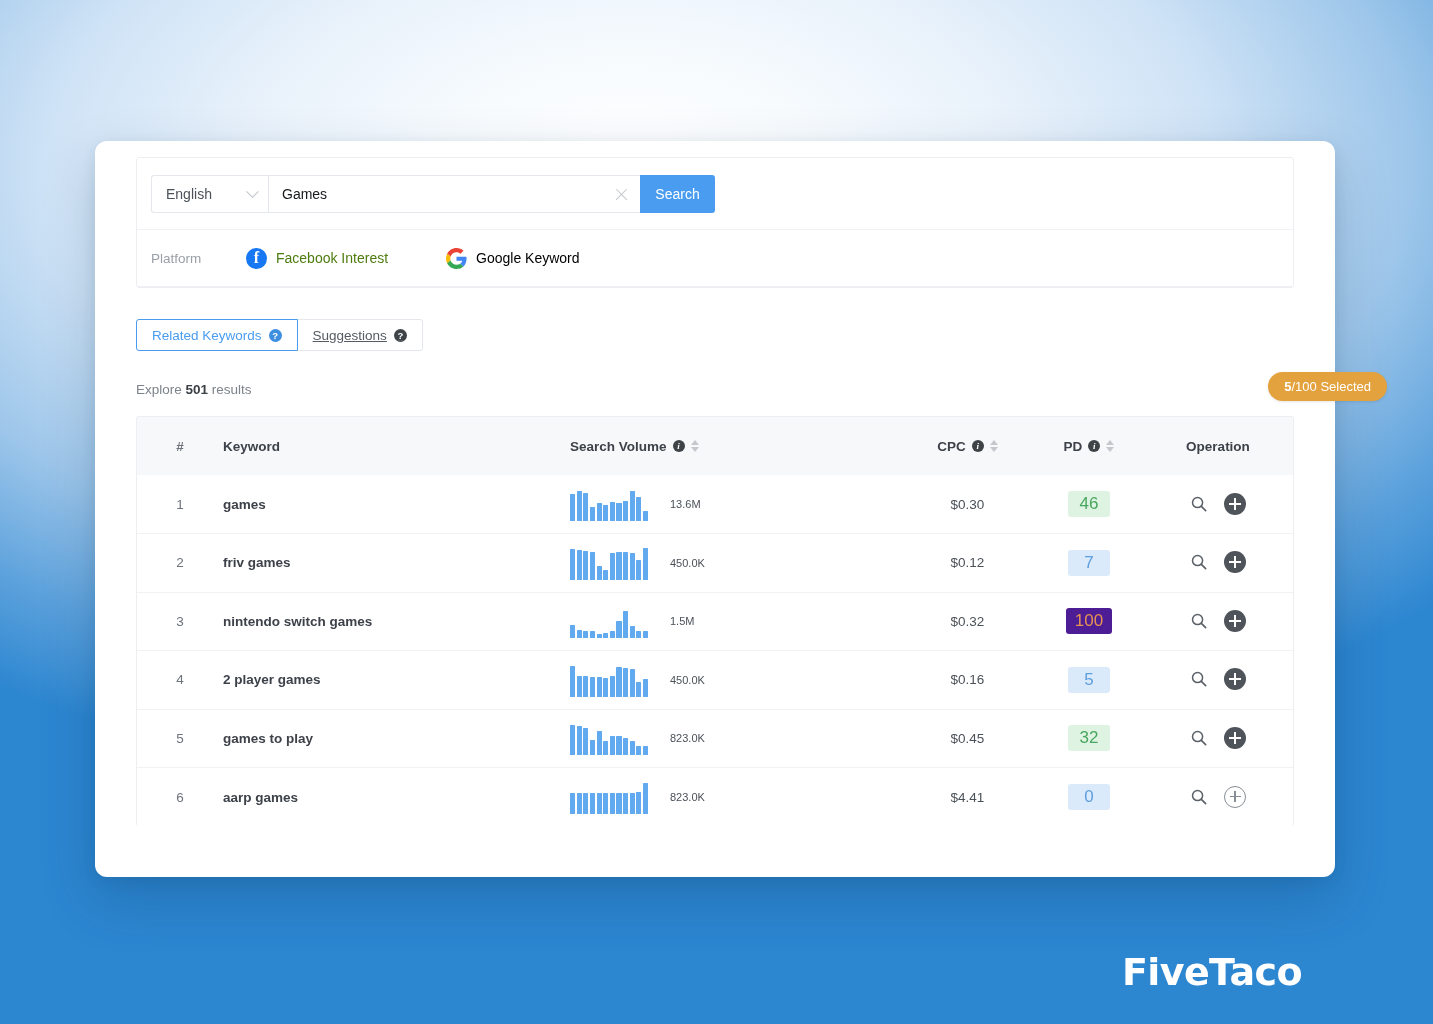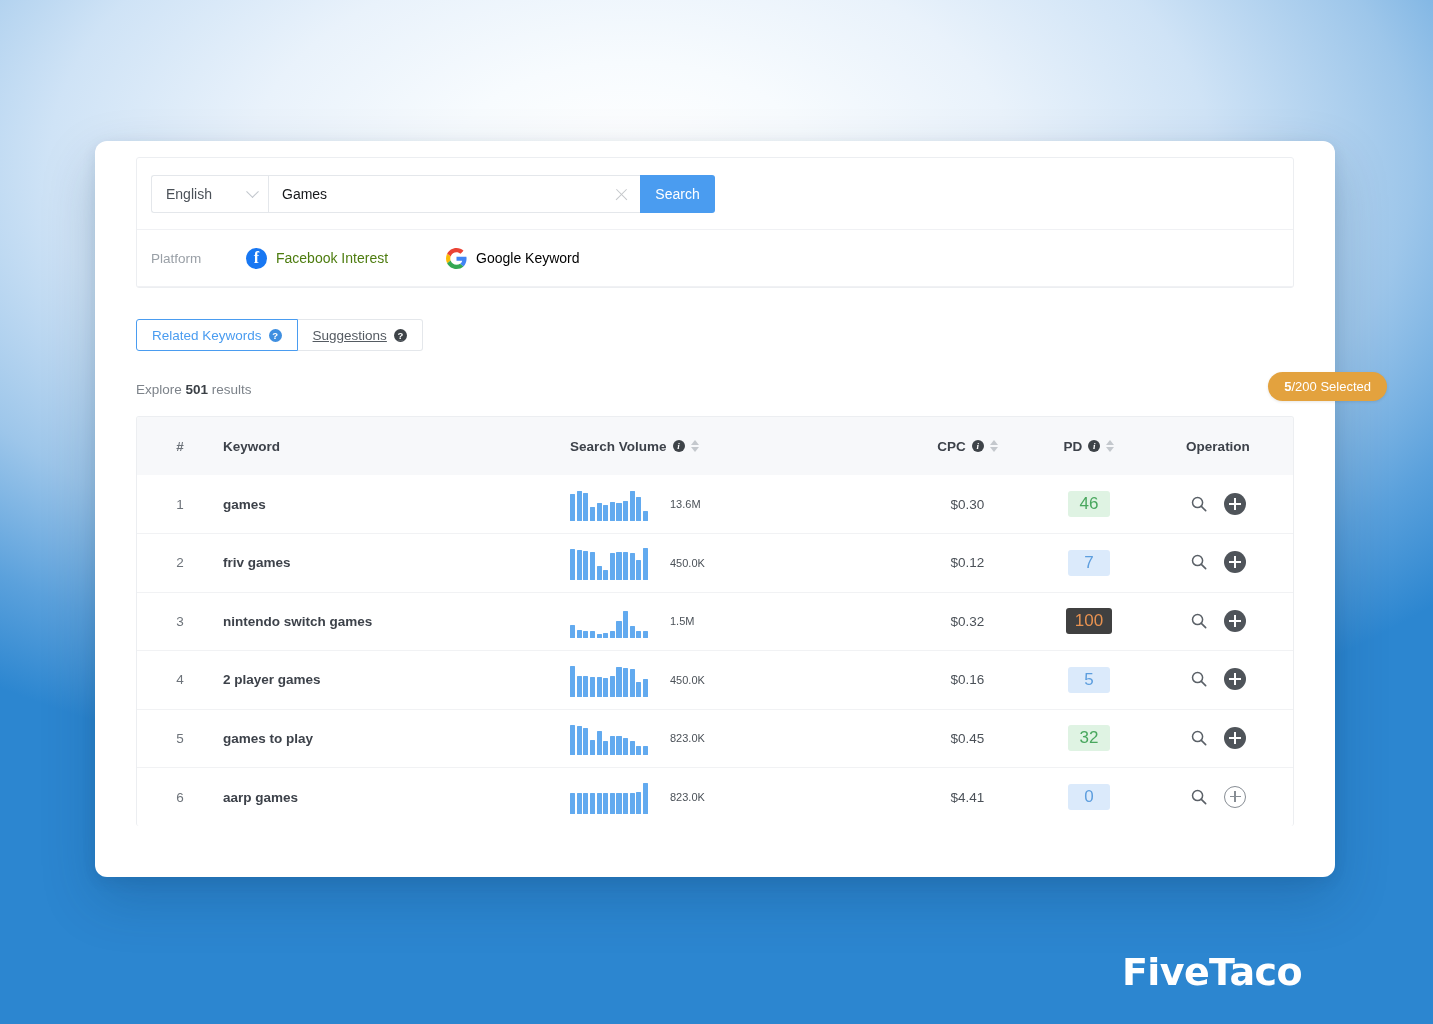--- a/index.html
+++ b/index.html
@@ -332,21 +332,21 @@
 
   .pd-badge {
     display: inline-block;
     min-width: 42px;
     padding: 3px 9px;
     border-radius: 3px;
     font-size: 17px;
   }
   .pd-green  { background: #dff3e3; color: #49a75e; }
   .pd-blue   { background: #dbeafb; color: #5d9ede; }
-  .pd-orange { background: #404040; color: #e89250; }
+  .pd-orange { background: #4c1d95; color: #e89250; }
 
   .op-cell { display: inline-flex; align-items: center; gap: 16px; }
   .mag {
     width: 18px; height: 18px;
     cursor: pointer;
   }
   .plus-filled, .plus-outline {
     width: 22px; height: 22px;
     border-radius: 50%;
     position: relative;
@@ -717,17 +717,17 @@
        </span>
      </td>
             </tr>
           </tbody>
       </table>
     </div>
   </div>
 
   <div class="selected-badge">
     <b>5</b>
-      <span>/200 Selected</span>
+      <span>/100 Selected</span>
   </div>
 </div>
 
 <div class="logo">FiveTaco</div>
 
 </body></html>

